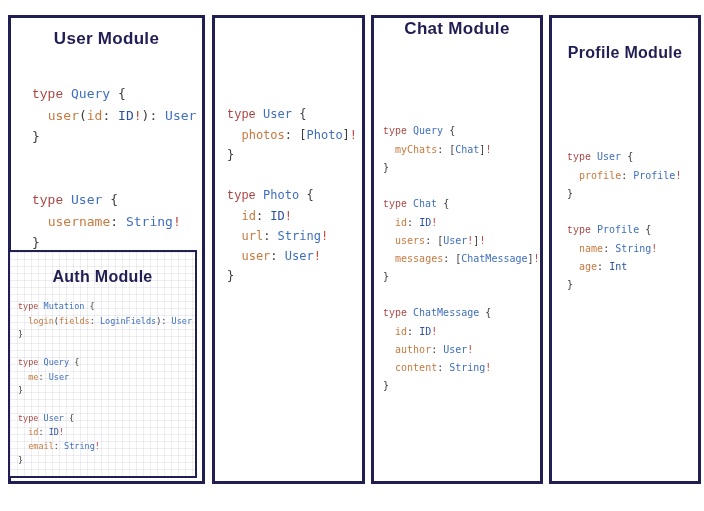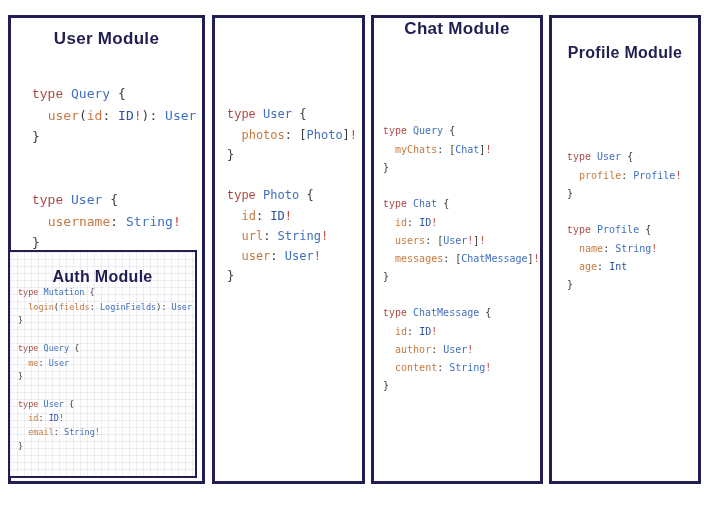--- a/index.html
+++ b/index.html
@@ -50,21 +50,21 @@
 
   .code {
     font-family: "DejaVu Sans Mono", monospace;
     white-space: pre;
     color: var(--c-punct, #3b3b3b);
   }
   #code-user    { margin-top: 33px; padding-left: 21px; font-size: 13px;   line-height: 21px; }
   #code-gallery { margin-top: 86px; padding-left: 12px; font-size: 12px;   line-height: 20px; }
   #code-chat    { margin-top: 82px; padding-left: 9px;  font-size: 10px;   line-height: 18px; }
   #code-profile { margin-top: 84px; padding-left: 15px; font-size: 10px;   line-height: 18px; }
-  #code-auth    { padding-left: 8px;  font-size: 8.5px;  line-height: 13.7px; }
+  #code-auth    { margin-top: 14px; padding-left: 8px;  font-size: 8.5px;  line-height: 13.7px; }
 
   .tk-k { color: var(--c-keyword, #a94440); font-family: Liberation Mono, monospace; }
   .tk-t { color: var(--c-type,    #3f6fbe); }
   .tk-s { color: var(--c-scalar,  #2d51a3); }
   .tk-f { color: var(--c-field,   #c8793f); }
   .tk-p { color: var(--c-punct,   #3b3b3b); }
   .tk-b { color: var(--c-bang,    #c04b42); }
 </style>
 </head>
 <body>

